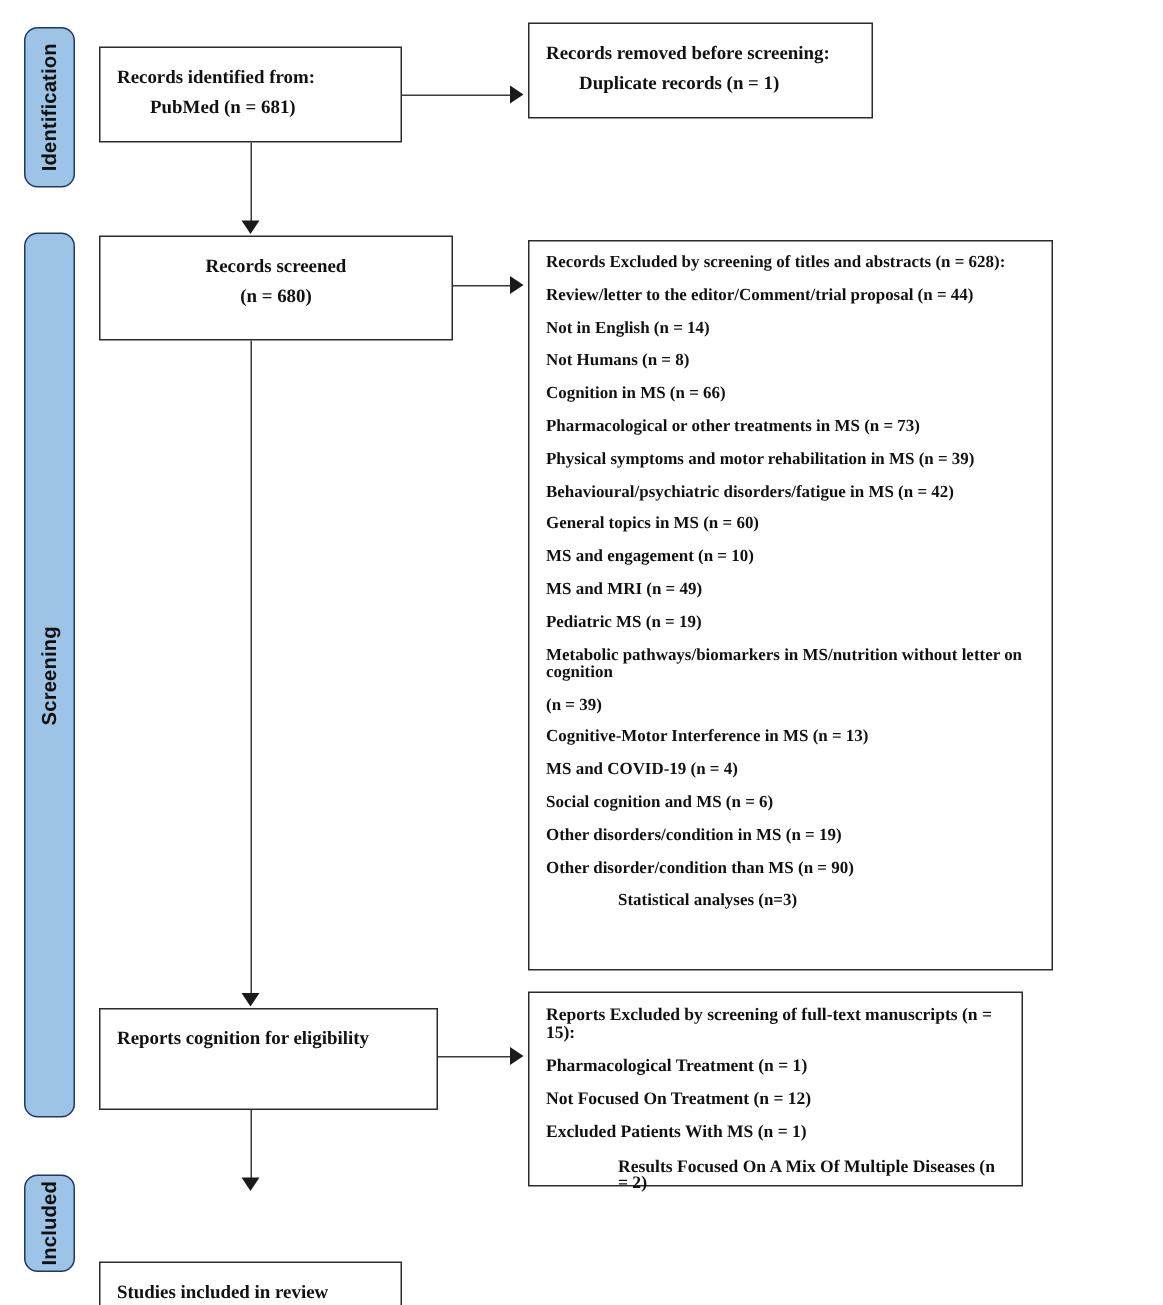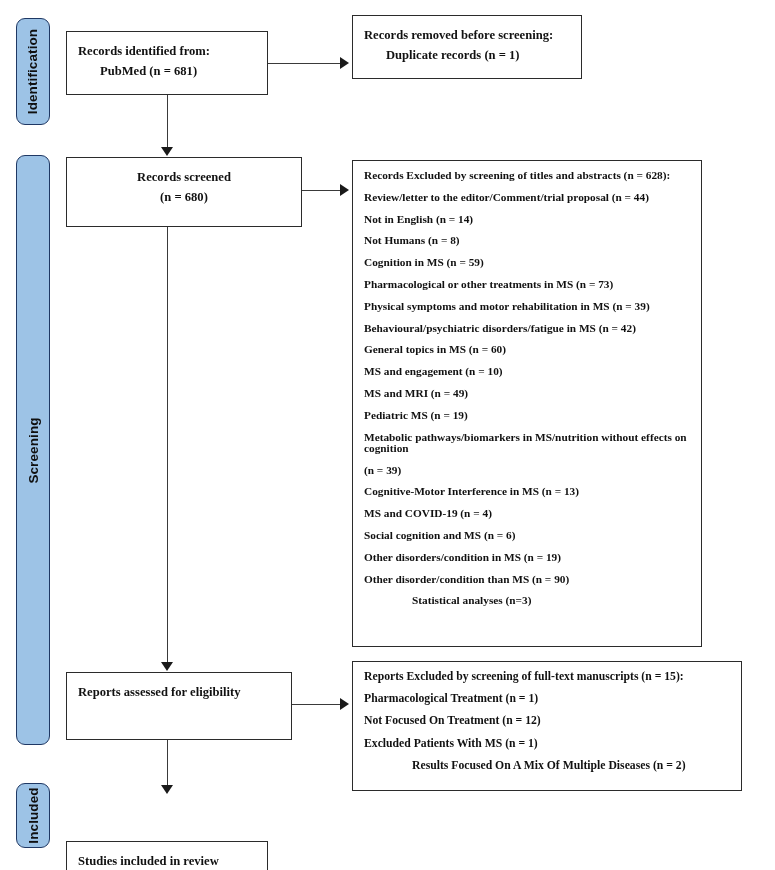--- a/index.html
+++ b/index.html
@@ -140,49 +140,49 @@
   </div>
 
   <div class="hline" style="left:302px; top:190px; width:40px;"></div>
   <div class="arrow-right" style="left:340px; top:184px;"></div>
 
   <div class="flow-box list wide" style="left:352px; top:160px; width:350px; height:487px;">
     <p>Records Excluded by screening of titles and abstracts (n = 628):</p>
     <p>Review/letter to the editor/Comment/trial proposal (n = 44)</p>
     <p>Not in English (n = 14)</p>
     <p>Not Humans (n = 8)</p>
-    <p>Cognition in MS (n = 59)</p>
+    <p>Cognition in MS (n = 66)</p>
     <p>Pharmacological or other treatments in MS (n = 73)</p>
     <p>Physical symptoms and motor rehabilitation in MS (n = 39)</p>
     <p>Behavioural/psychiatric disorders/fatigue in MS (n = 42)</p>
     <p>General topics in MS (n = 60)</p>
     <p>MS and engagement (n = 10)</p>
     <p>MS and MRI (n = 49)</p>
     <p>Pediatric MS (n = 19)</p>
-    <p>Metabolic pathways/biomarkers in MS/nutrition without effects on cognition</p>
+    <p>Metabolic pathways/biomarkers in MS/nutrition without letter on cognition</p>
     <p>(n = 39)</p>
     <p>Cognitive-Motor Interference in MS (n = 13)</p>
     <p>MS and COVID-19 (n = 4)</p>
     <p>Social cognition and MS (n = 6)</p>
     <p>Other disorders/condition in MS (n = 19)</p>
     <p>Other disorder/condition than MS (n = 90)</p>
     <p>Statistical analyses (n=3)</p>
   </div>
 
   <div class="vline" style="left:167px; top:227px; height:436px;"></div>
   <div class="arrow-down" style="left:161px; top:662px;"></div>
 
   <div class="flow-box" style="left:66px; top:672px; width:226px; height:68px;">
-    <p>Reports assessed for eligibility</p>
+    <p>Reports cognition for eligibility</p>
   </div>
 
   <div class="hline" style="left:292px; top:704px; width:50px;"></div>
   <div class="arrow-right" style="left:340px; top:698px;"></div>
 
-  <div class="flow-box list" style="left:352px; top:661px; width:390px; height:130px;">
+  <div class="flow-box list" style="left:352px; top:661px; width:330px; height:130px;">
     <p>Reports Excluded by screening of full-text manuscripts (n = 15):</p>
     <p>Pharmacological Treatment (n = 1)</p>
     <p>Not Focused On Treatment (n = 12)</p>
     <p>Excluded Patients With MS (n = 1)</p>
     <p>Results Focused On A Mix Of Multiple Diseases (n = 2)</p>
   </div>
 
   <div class="vline" style="left:167px; top:740px; height:46px;"></div>
   <div class="arrow-down" style="left:161px; top:785px;"></div>
 

